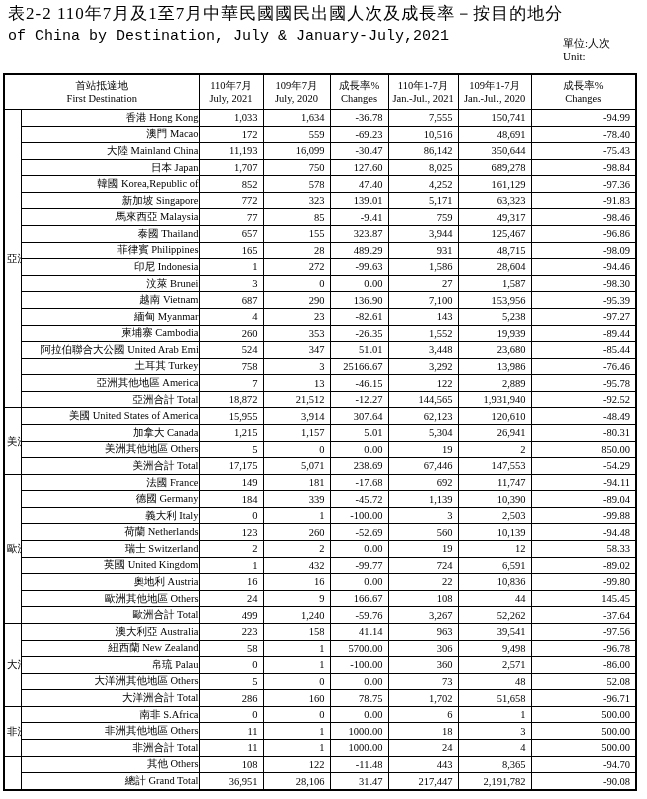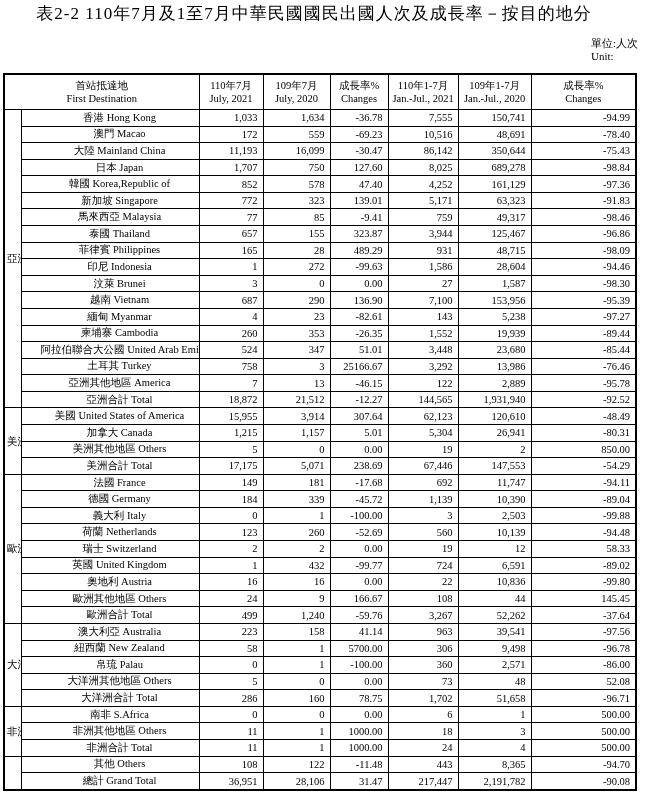--- a/index.html
+++ b/index.html
@@ -3,31 +3,31 @@
 <meta charset="utf-8">
 <style>
   html,body{margin:0;padding:0;background:#ffffff;}
   body{
     width:647px;height:799px;
     font-family:"Liberation Serif","DejaVu Serif",serif;
     color:#000;
   }
   .page{position:relative;width:647px;height:799px;background:#fff;overflow:hidden;}
 
-  .titles{position:absolute;top:2px;left:8px;width:612px;text-align:center;}
+  .titles{position:absolute;top:2px;left:8px;width:612px;text-align:left;}
   .title-zh{
     font-size:17px;line-height:24px;letter-spacing:1px;
     font-family:"Liberation Serif","DejaVu Serif",serif;
   }
   .title-en{
     font-family:"Liberation Mono","DejaVu Sans Mono",monospace;
     font-size:15px;line-height:22px;white-space:nowrap;
   }
   .unit{
-    position:absolute;top:37px;left:591px;
+    position:absolute;top:37px;left:563px;
     font-size:11px;line-height:13px;text-align:left;
   }
 
   table.main{
     position:absolute;top:73px;left:3px;
     width:632px;height:718px;
     border-collapse:collapse;table-layout:fixed;
     border:2px solid #000;
   }
   .main th,.main td{
@@ -48,30 +48,31 @@
     white-space:nowrap;
   }
   td.group{
     text-align:center;
     vertical-align:middle;
     font-size:12px;
     line-height:19px;
     word-break:break-all;
     padding:0 2px;
   }
-  td.dest{text-align:center;padding-left:19px;}
+  td.dest{text-align:right;padding-left:19px;}
   td.num{text-align:right;padding-right:5px;}
 </style>
 </head>
 <body>
 
 <div class="page">
 
   <div class="titles">
     <div class="title-zh">表2-2  110年7月及1至7月中華民國國民出國人次及成長率－按目的地分</div>
+    <div class="title-en">of China by Destination, July &amp; January-July,2021</div>
   </div>
 
   <div class="unit">
     <div>單位:人次</div>
     <div>Unit:</div>
   </div>
 
   <table class="main">
     <colgroup>
       <col style="width:17px">

